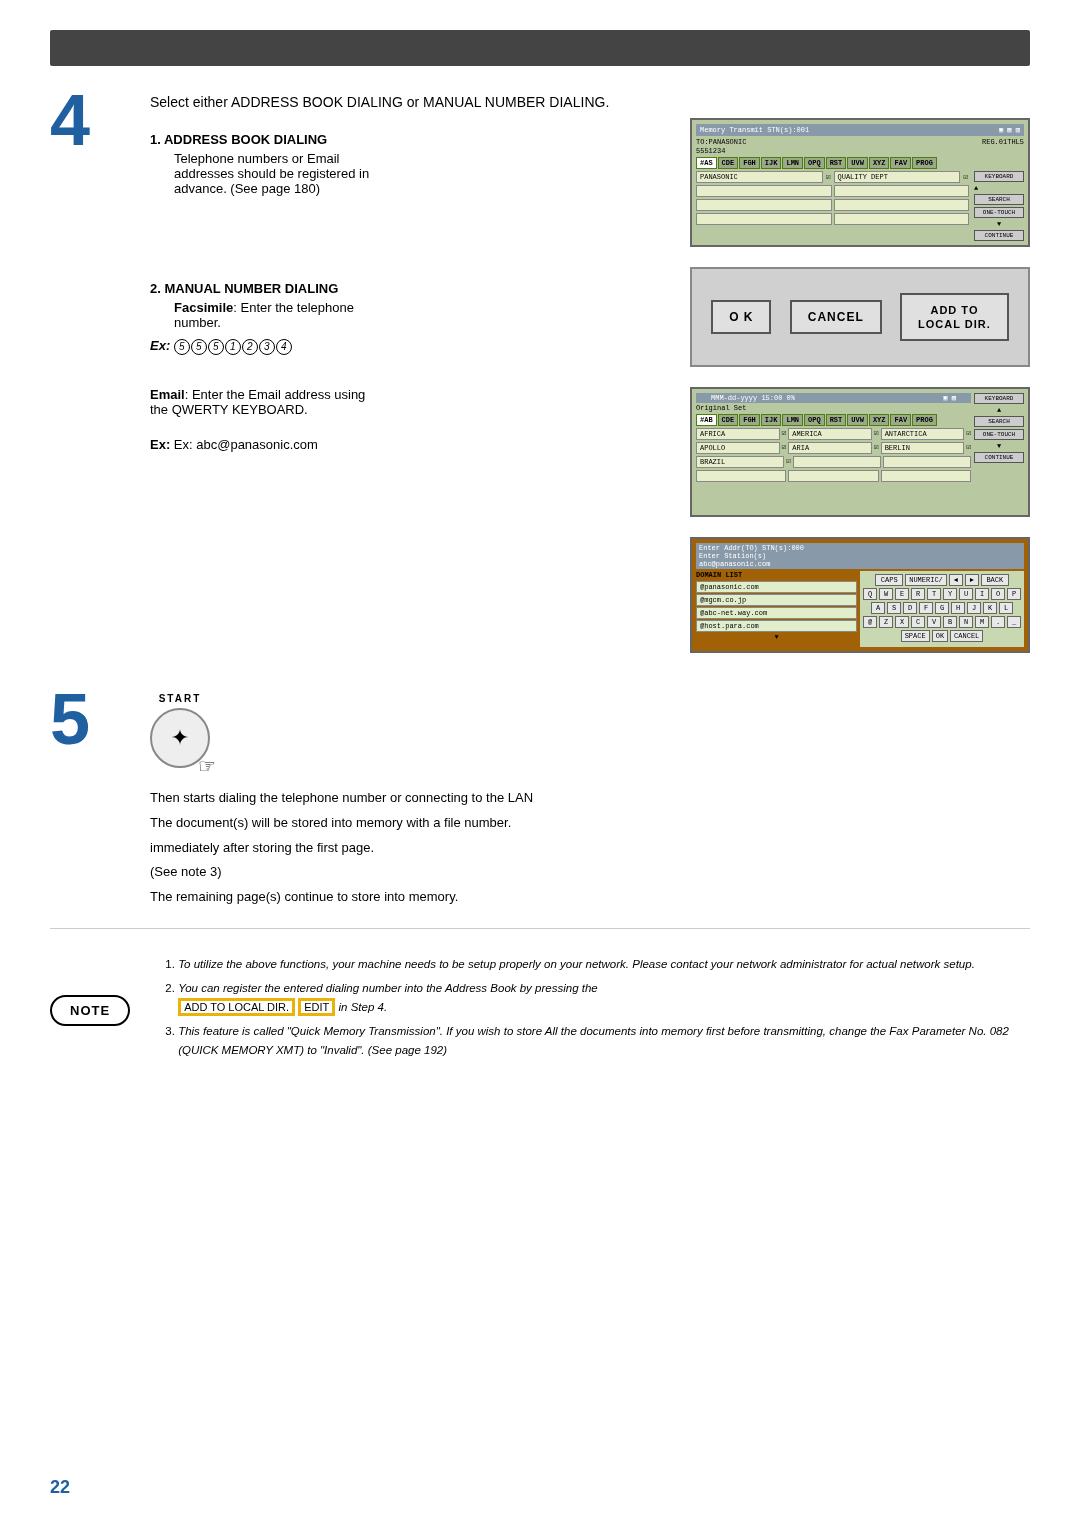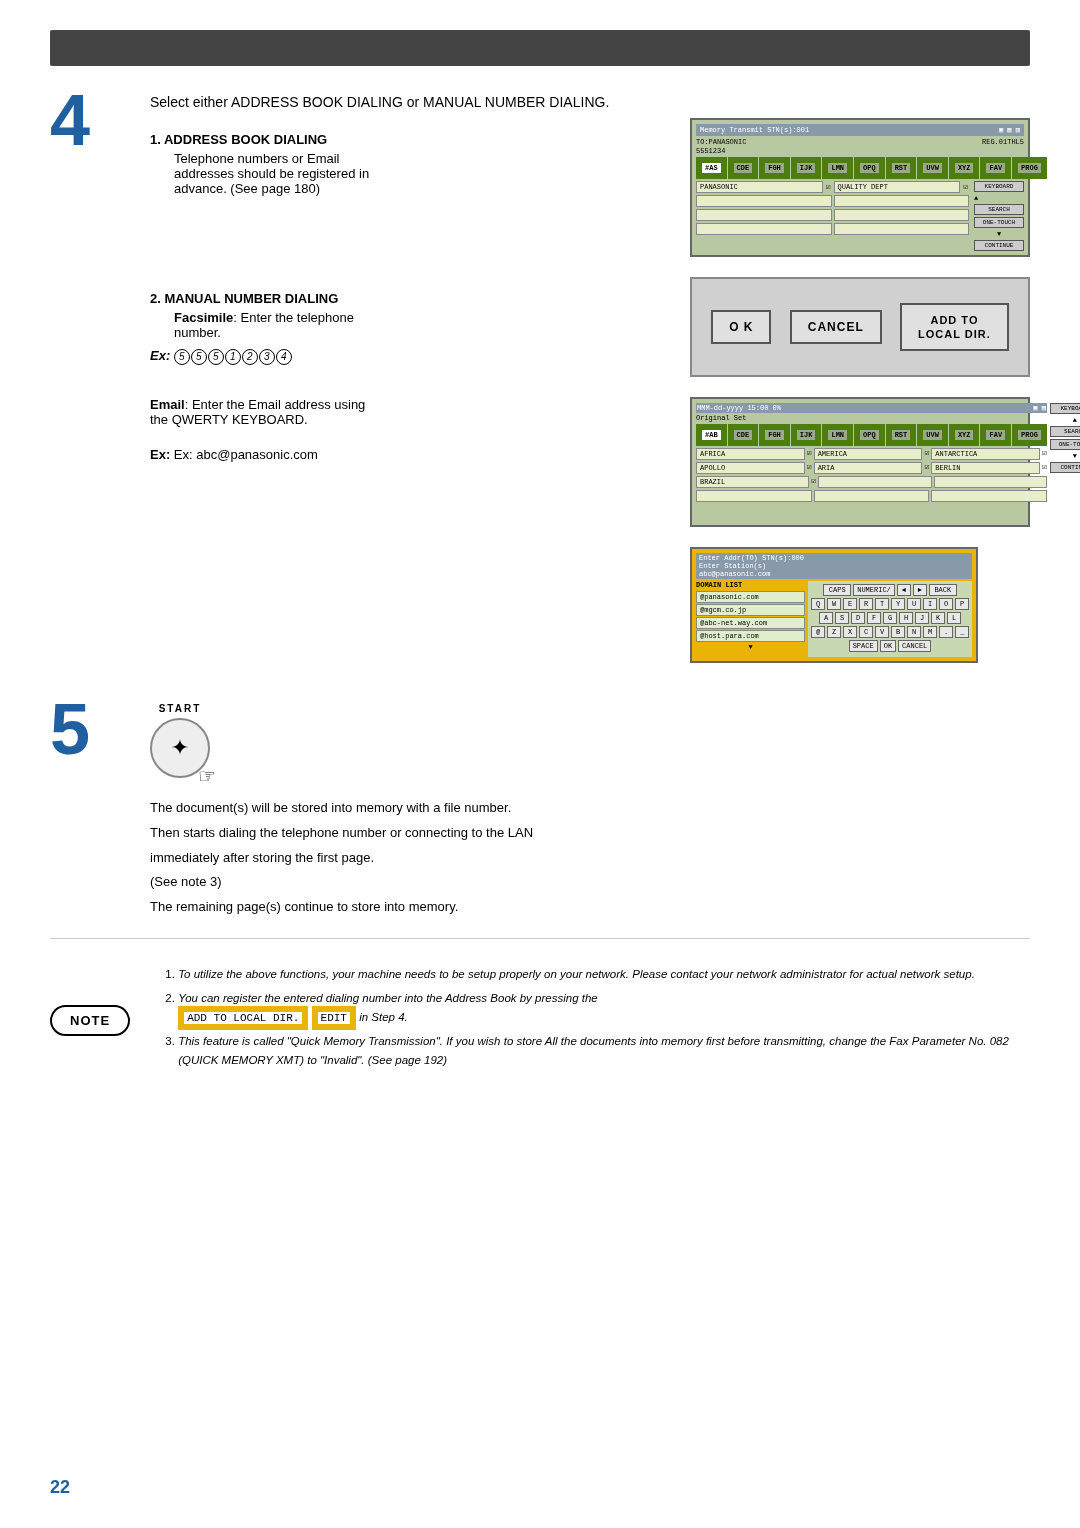--- a/index.html
+++ b/index.html
@@ -95,21 +95,21 @@
       justify-content: space-between;
       margin-bottom: 2px;
     }
     .lcd-tabs {
       display: flex;
       gap: 1px;
       margin-bottom: 2px;
     }
     .lcd-tab {
       background: #9aaa88;
-      border: 6px solid #4d7c0f;
+      border: 1px solid #4d7c0f;
       padding: 1px 3px;
       font-size: 7px;
       font-weight: bold;
     }
     .lcd-tab.active {
       background: #fff;
     }
     .lcd-row {
       display: flex;
       gap: 2px;
@@ -194,25 +194,25 @@
     .lcd-addr-main {
       flex: 1;
     }
     .lcd-addr-sidebar {
       display: flex;
       flex-direction: column;
       gap: 2px;
     }
     
     .lcd-kb {
-      background: #eab308;
+      background: #a16207;
       border: 2px solid #666;
       padding: 4px;
       font-family: 'Courier New', monospace;
-      width: 288px;
+      width: 340px;
     }
     .lcd-kb-header {
       font-size: 7px;
       background: #8899aa;
       color: #fff;
       padding: 1px 3px;
       margin-bottom: 2px;
     }
     .lcd-kb-col {
       flex: 1;
@@ -316,24 +316,23 @@
       line-height: 1.7;
     }
     .note-content ol {
       margin-left: 18px;
     }
     .note-content li {
       margin-bottom: 4px;
     }
     .underline-box {
       display: inline;
-      border: 6px solid #eab308;
+      border: 3px solid #eab308;
       padding: 0 3px;
       font-size: 11px;
-      font-family: Liberation Mono, monospace;
     }
     .page-num {
       position: absolute;
       bottom: 30px;
       left: 50px;
       font-size: 18px;
       font-weight: bold;
       color: #2060a0;
     }
     .body-text {
@@ -460,21 +459,21 @@
           </div>
           <div>the QWERTY KEYBOARD.</div>
           <div style="margin-top:20px;">
             <span class="bold">Ex: </span><span>Ex: abc@panasonic.com</span>
           </div>
         </div>
         <div class="col-image">
 
           <div class="lcd-addr">
             <div class="lcd-addr-main">
-              <div style="font-size:7px;background:#8899aa;color:#fff;padding:1px 1px;margin-bottom:1px;display:flex;justify-content:space-between;">
+              <div style="font-size:7px;background:#8899aa;color:#fff;padding:1px 15px;margin-bottom:1px;display:flex;justify-content:space-between;">
                 <span>MMM-dd-yyyy  15:00  0%</span>
                 <span>▣ ▤</span>
               </div>
               <div style="font-size:7px;margin-bottom:2px;">Original Set</div>
               <div class="lcd-tabs">
                 <div class="lcd-tab active">#AB</div>
                 <div class="lcd-tab">CDE</div>
                 <div class="lcd-tab">FGH</div>
                 <div class="lcd-tab">IJK</div>
                 <div class="lcd-tab">LMN</div>
@@ -609,22 +608,22 @@
         <div class="start-label">START</div>
         <div class="start-circle">
           <span>✦</span>
           <span class="finger-cursor">☞</span>
         </div>
       </div>
     </div>
   </div>
 
   <div style="margin-left:100px;margin-top:10px;margin-bottom:20px;">
+    <div class="body-text">Then starts dialing the telephone number or connecting to the LAN</div>
     <div class="body-text">The document(s) will be stored into memory with a file number.</div>
-    <div class="body-text">Then starts dialing the telephone number or connecting to the LAN</div>
     <div class="body-text">immediately after storing the first page.</div>
     <div class="body-text">(See note 3)</div>
     <div class="body-text">The remaining page(s) continue to store into memory.</div>
   </div>
 
   <div class="note-section">
     <div style="margin-right:16px;padding-top:2px;">
       <div class="note-box">NOTE</div>
     </div>
     <div class="note-content">

